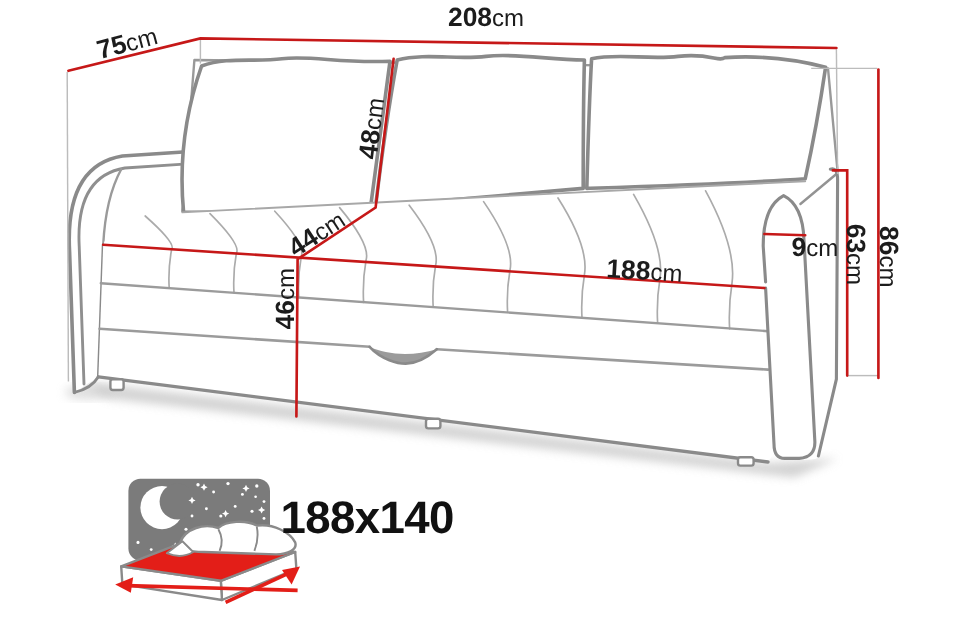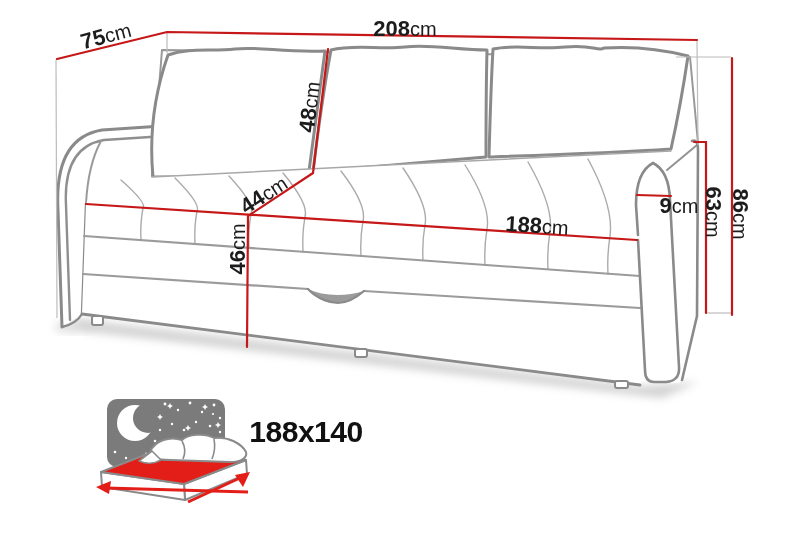--- a/index.html
+++ b/index.html
@@ -10,21 +10,21 @@
   .stage svg{position:absolute;left:0;top:0;}
   .dim-label{
     position:absolute;white-space:nowrap;color:#1c1c1c;line-height:1;
     transform:translate(-50%,-50%);
   }
   .dim-label .v{font-weight:700;font-size:22px;}
   .dim-label .u{font-weight:400;font-size:20px;}
   .bed-size-label{
     position:absolute;white-space:nowrap;color:#111;line-height:1;
     transform:translate(-50%,-50%);
-    font-weight:700;font-size:30px;letter-spacing:-0.5px;
+    font-weight:700;font-size:38px;letter-spacing:-0.5px;
   }
 </style>
 </head>
 <body>
 
 <div class="stage">
 
   <svg width="800" height="533" viewBox="0 0 800 533">
     <defs>
       <filter id="soft" x="-20%" y="-20%" width="140%" height="140%">
@@ -159,21 +159,21 @@
         <line x1="188" y1="502" x2="242" y2="477"></line>
         <polygon points="250,472 235,475 243,487" stroke="none"></polygon>
       </g>
     </g>
   </svg>
 
   <div class="dim-label" style="left:106px;top:36px;transform:translate(-50%,-50%) rotate(-15deg);">
     <span class="v">75</span><span class="u">cm</span>
   </div>
 
-  <div class="dim-label" style="left:405px;top:29px;">
+  <div class="dim-label" style="left:405px;top:15px;">
     <span class="v">208</span><span class="u">cm</span>
   </div>
 
   <div class="dim-label" style="left:310px;top:107px;transform:translate(-50%,-50%) rotate(-83deg);">
     <span class="v">48</span><span class="u">cm</span>
   </div>
 
   <div class="dim-label" style="left:264px;top:195px;transform:translate(-50%,-50%) rotate(-33deg);">
     <span class="v">44</span><span class="u">cm</span>
   </div>

